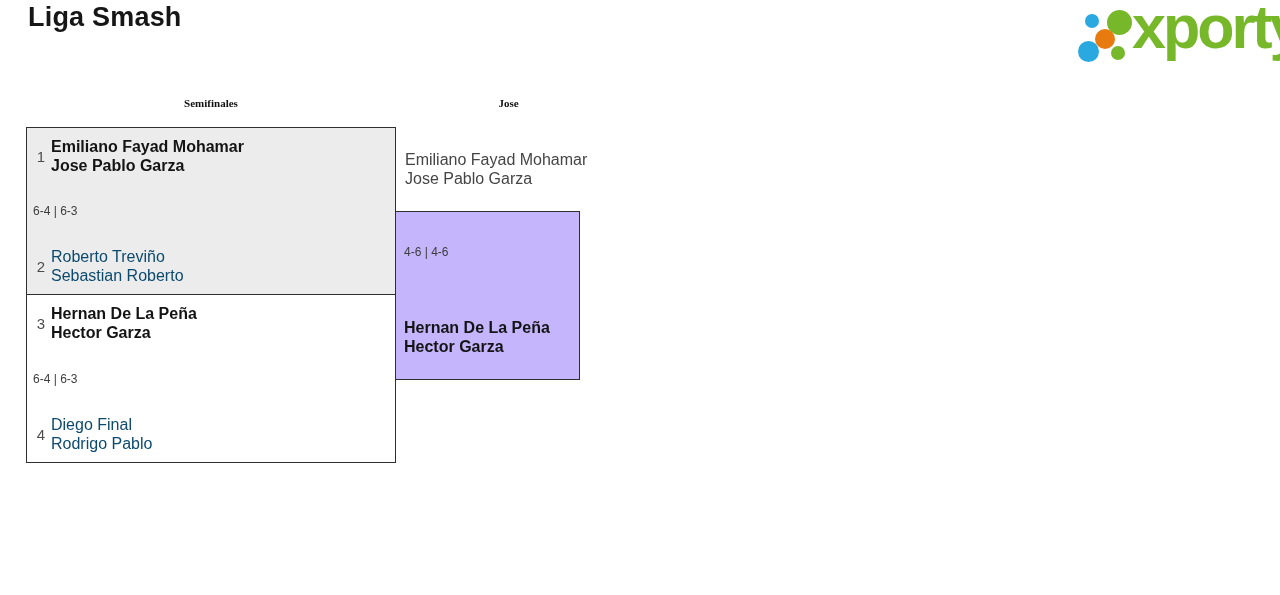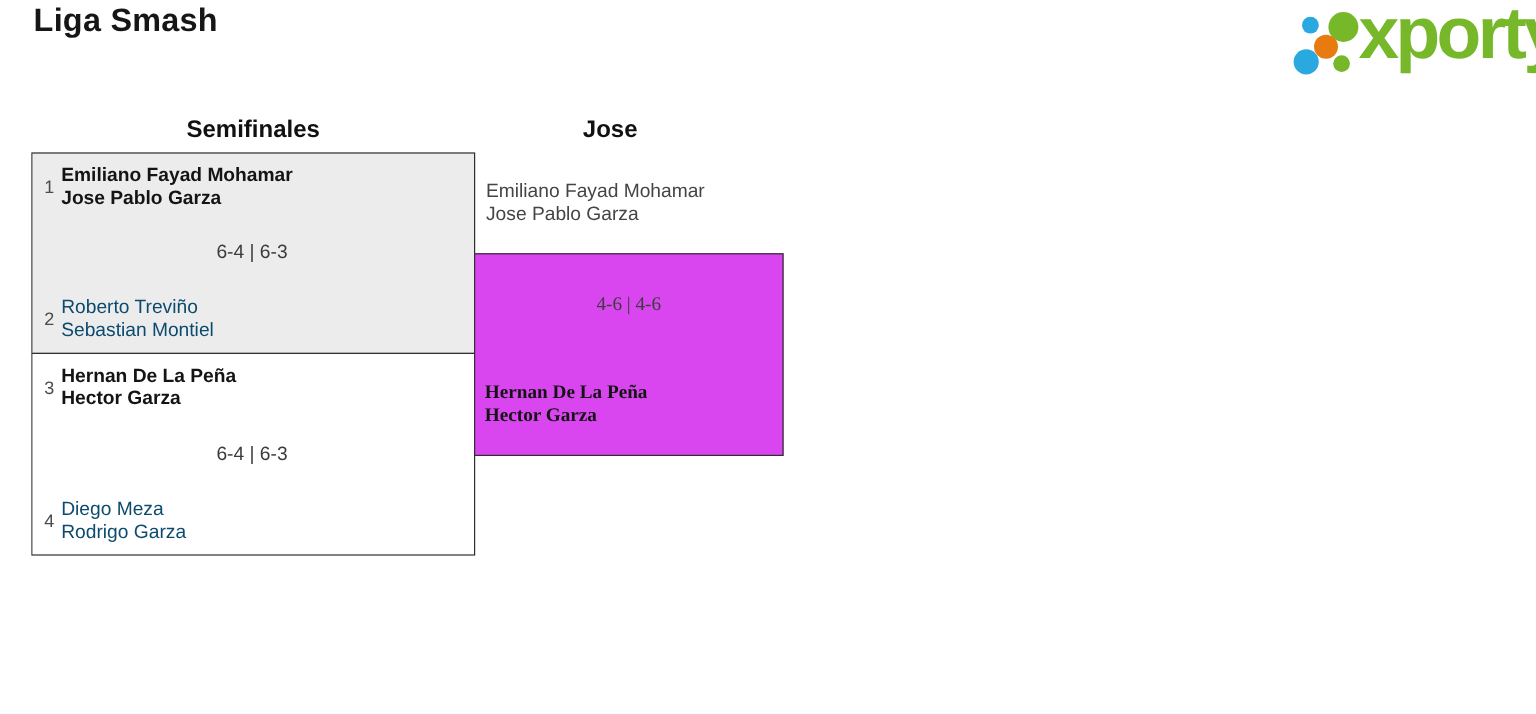--- a/index.html
+++ b/index.html
@@ -52,60 +52,61 @@
     line-height: 72px;
     font-weight: 700;
     letter-spacing: -3px;
     color: #77b82b;
   }
 
   
   .round-label {
     position: absolute;
     top: 97px;
-    font-size: 20px;
+    font-size: 11px;
     font-weight: 700;
     color: #111111;
     text-align: center;
+    font-family: Liberation Serif, serif;
   }
   .lbl-semis { left: 0; width: 370px; }
   .lbl-final { left: 369px; width: 227px; }
 
   
   .match {
     position: absolute;
     border: 1px solid #2f2f2f;
     display: flex;
     flex-direction: column;
     justify-content: space-between;
     cursor: pointer;
   }
   .sf1 { left: 0; top: 127px; width: 370px; height: 168px; background: #ececec; padding: 9px 8px 9px 6px; }
   .sf2 { left: 0; top: 294px; width: 370px; height: 169px; background: #ffffff; padding: 9px 8px 9px 6px; }
-  .final-box { left: 369px; top: 211px; width: 258px; height: 169px; background: #d946ef; padding: 33px 8px 23px 8px; font-family: Liberation Serif, serif; }
+  .final-box { left: 369px; top: 211px; width: 185px; height: 169px; background: #c4b5fd; padding: 33px 8px 23px 8px; }
 
   .team { display: flex; align-items: center; }
   .seed {
     flex: none;
     width: 16px;
     text-align: center;
     font-size: 15px;
     color: #4c4c4c;
   }
   .names { margin-left: 2px; }
   .player {
     font-size: 16px;
     line-height: 19px;
     color: #0c4a6e;
     white-space: nowrap;
   }
   .winner .player { font-weight: 700; color: #141414; }
   .score {
-    text-align: center;
-    font-size: 16px;
+    text-align: left;
+    font-size: 12px;
     color: #3c3c3c;
   }
 
   
   .final-team1 {
     position: absolute;
     left: 377px;
     top: 150px;
   }
   .final-team1 .player { color: #454545; }
@@ -138,39 +139,39 @@
       <div class="names">
         <div class="player">Emiliano Fayad Mohamar</div>
         <div class="player">Jose Pablo Garza</div>
       </div>
     </div>
     <div class="score">6-4 | 6-3</div>
     <div class="team loser">
       <span class="seed">2</span>
       <div class="names">
         <div class="player">Roberto Treviño</div>
-        <div class="player">Sebastian Montiel</div>
+        <div class="player">Sebastian Roberto</div>
       </div>
     </div>
   </div>
 
   <div class="match sf2">
     <div class="team winner">
       <span class="seed">3</span>
       <div class="names">
         <div class="player">Hernan De La Peña</div>
         <div class="player">Hector Garza</div>
       </div>
     </div>
     <div class="score">6-4 | 6-3</div>
     <div class="team loser">
       <span class="seed">4</span>
       <div class="names">
-        <div class="player">Diego Meza</div>
-        <div class="player">Rodrigo Garza</div>
+        <div class="player">Diego Final</div>
+        <div class="player">Rodrigo Pablo</div>
       </div>
     </div>
   </div>
 
   <div class="final-team1 team loser">
     <div class="names">
       <div class="player">Emiliano Fayad Mohamar</div>
       <div class="player">Jose Pablo Garza</div>
     </div>
   </div>

